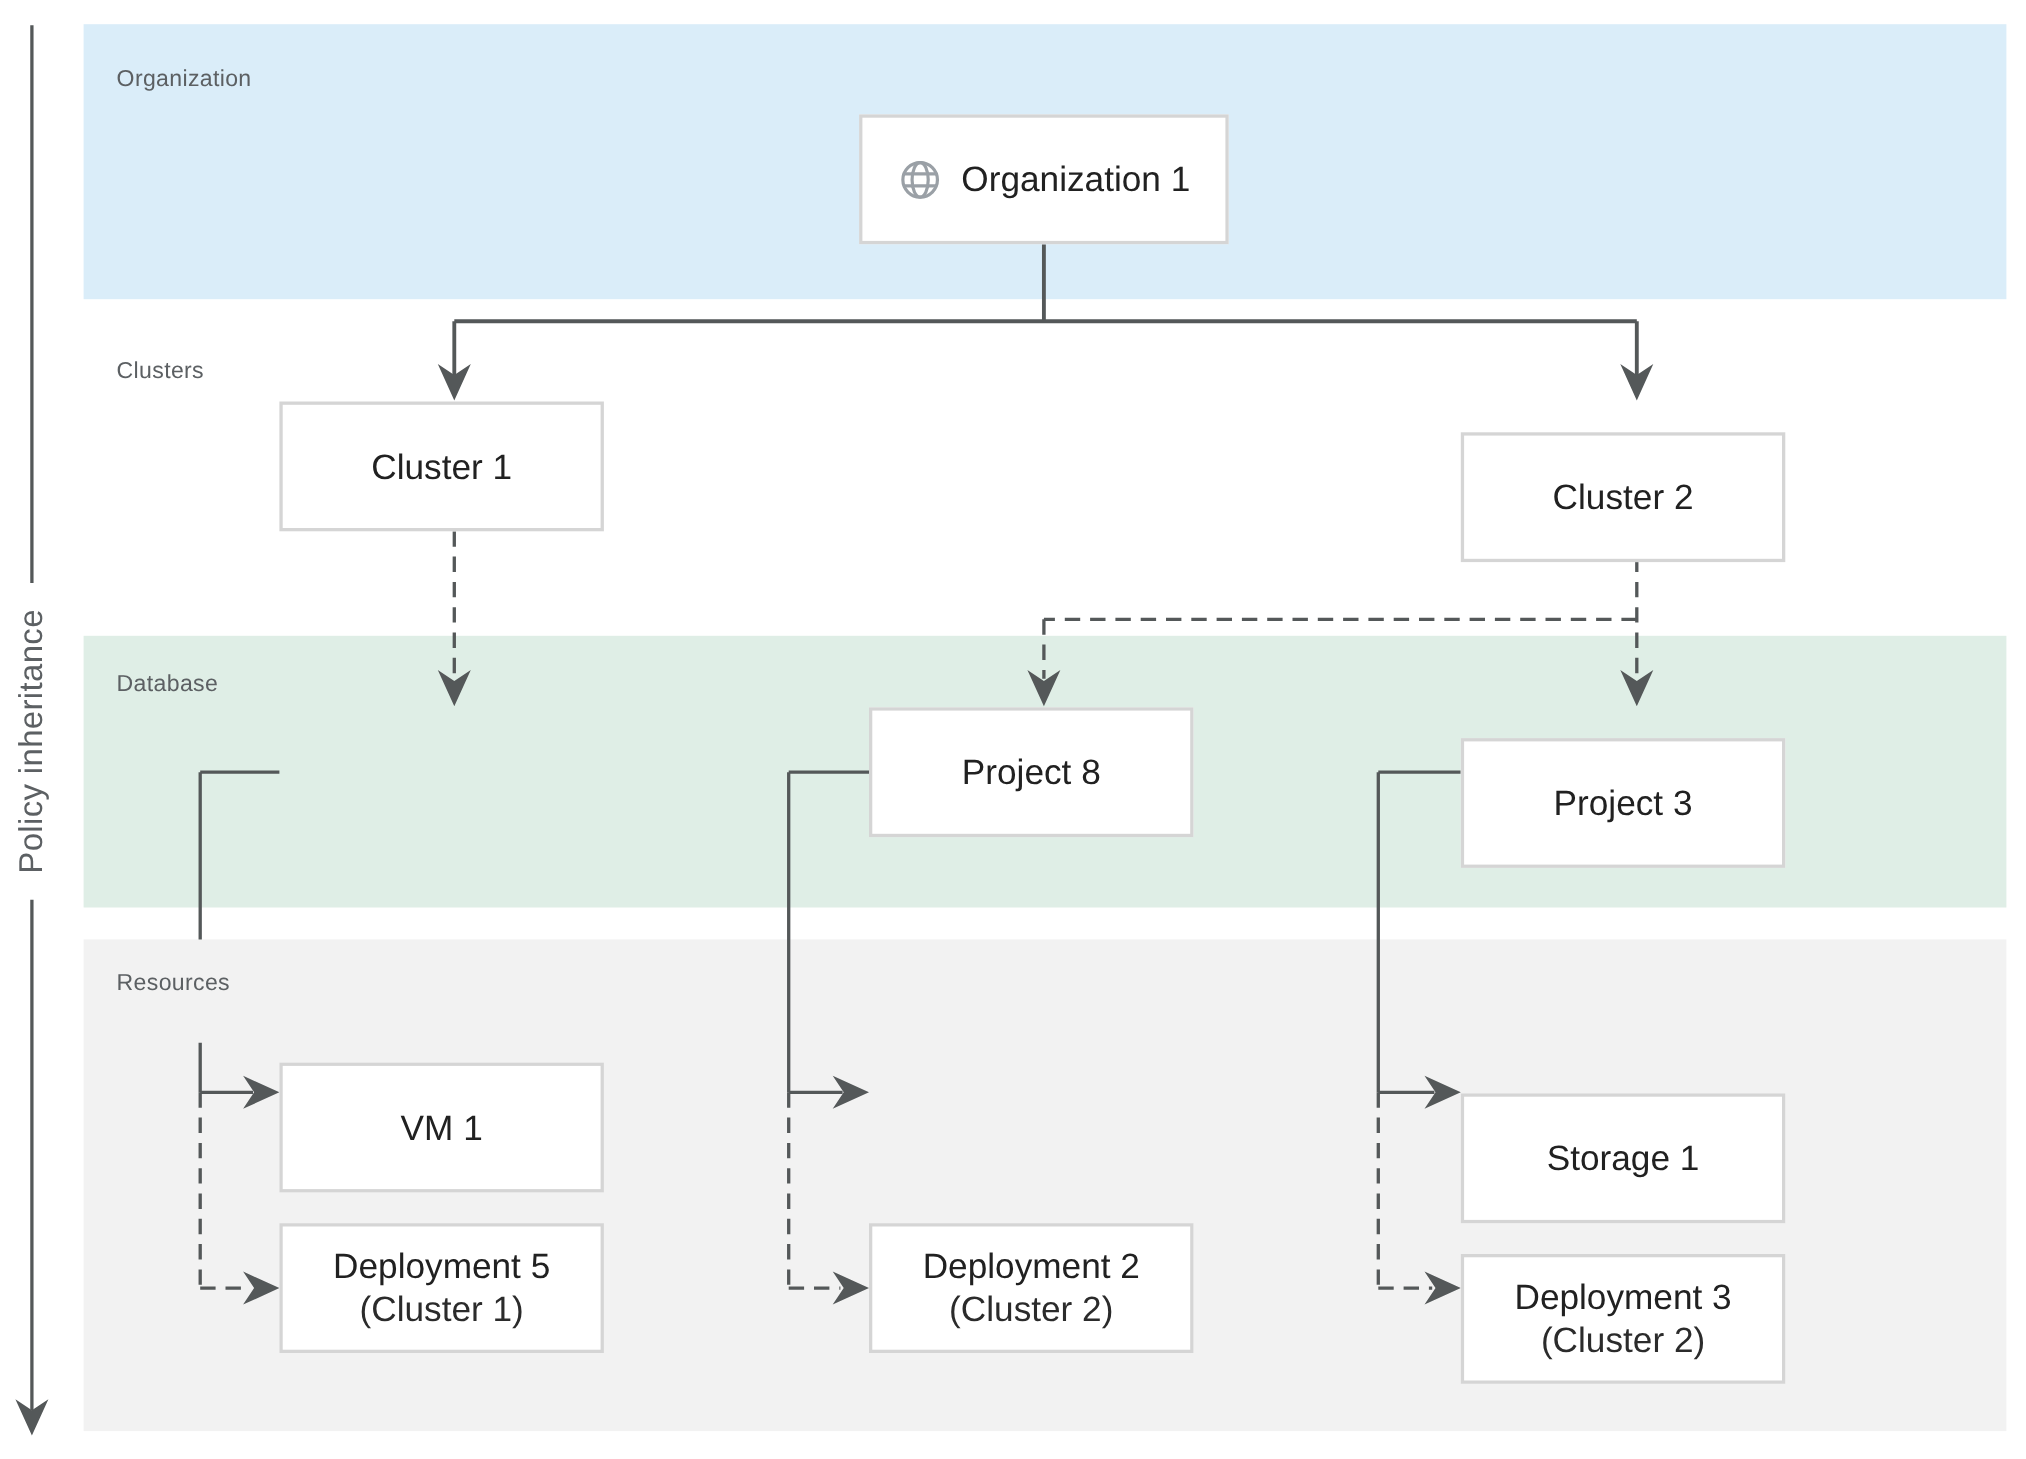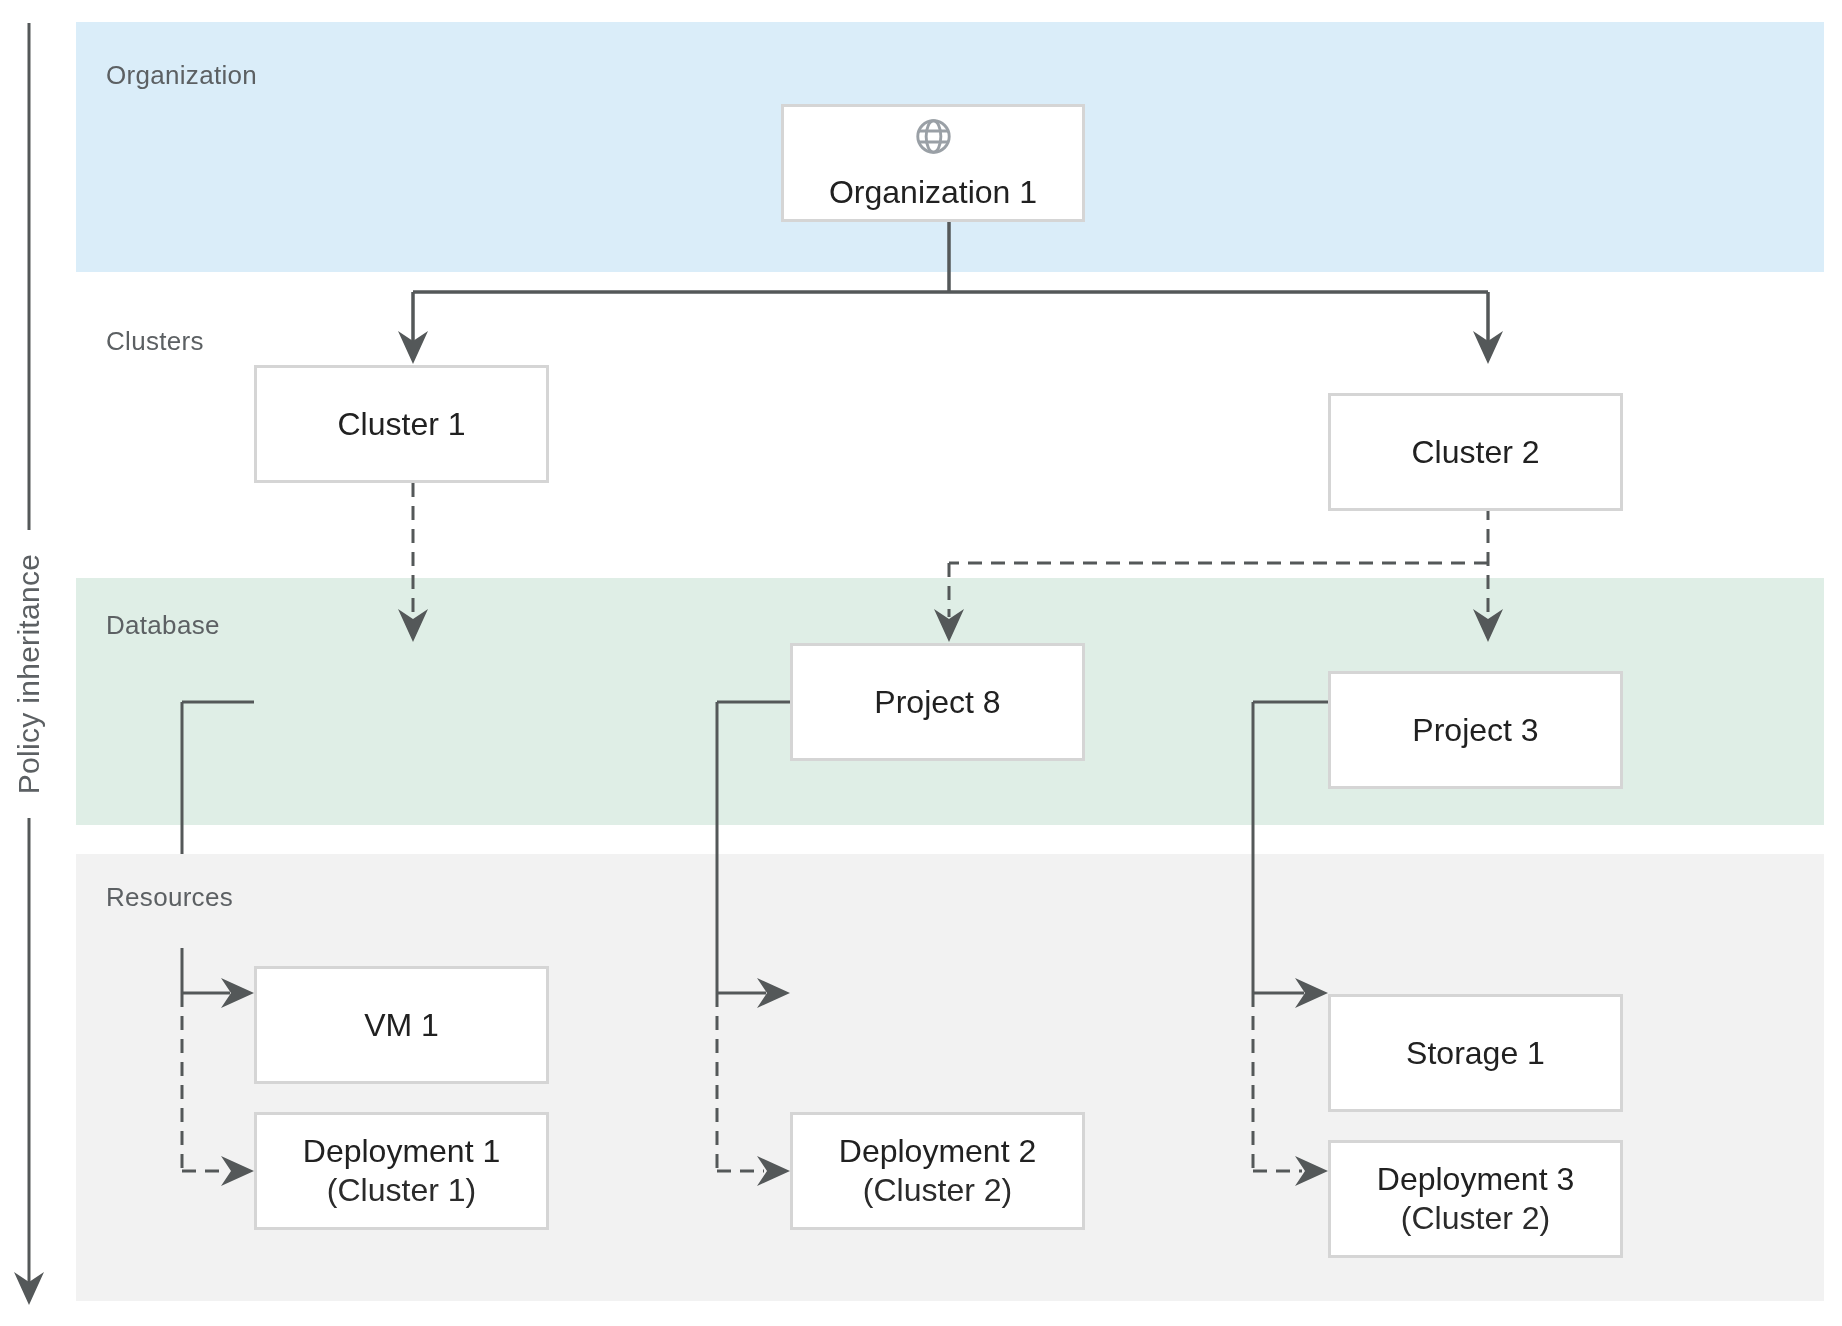--- a/index.html
+++ b/index.html
@@ -9,39 +9,39 @@
     font-family:"Liberation Sans", sans-serif;
     background:#ffffff;
     overflow:hidden;
   }
   .band{position:absolute;left:76px;width:1748px;}
   .band-organization{top:22px;height:250px;background:#daedf9;}
   .band-projects{top:578px;height:247px;background:#dfeee6;}
   .band-resources{top:854px;height:447px;background:#f2f2f2;}
   .band-label{
     position:absolute;left:106px;
-    font-size:26px;color:#5c6063;letter-spacing:.3px;
+    font-size:21px;color:#5c6063;letter-spacing:.3px;
   }
   .lbl-organization{top:60px;}
   .lbl-clusters{top:326px;}
   .lbl-projects{top:610px;}
   .lbl-resources{top:882px;}
   .node{
     position:absolute;
     box-sizing:border-box;
     width:295px;height:118px;
     background:#ffffff;
     border:3px solid #d5d5d5;
     display:flex;align-items:center;justify-content:center;
     flex-direction:column;
     font-size:32px;color:#212121;
     text-align:center;
   }
   .node .sublabel{font-size:32px;color:#2b2b2b;margin-top:2px;}
-  .node-org{width:304px;flex-direction:column;gap:17px;}
+  .node-org{width:336px;flex-direction:row;gap:17px;}
   .node-org .icon{display:flex;align-items:center;}
   .col1{left:254px;} .col2{left:790px;} .col3{left:1328px;margin-top:28px;}
   .row-clusters{top:365px;} .row-projects{top:643px;}
   .row-resources{top:966px;align-items:center;} .row-deployments{top:1112px;}
   .edges{position:absolute;left:0;top:0;pointer-events:none;}
   .axis-label{
     position:absolute;left:29px;top:674px;
     transform:translate(-50%,-50%) rotate(-90deg);
     white-space:nowrap;
     font-size:30px;color:#5c6063;letter-spacing:.3px;
@@ -130,21 +130,21 @@
   </div>
 
   <div class="node col1 row-resources">
     <span>VM 1</span>
   </div>
   <div class="node col3 row-resources">
     <span>Storage 1</span>
   </div>
 
   <div class="node col1 row-deployments">
-    <span>Deployment 1</span>
+    <span>Deployment 5</span>
     <span class="sublabel">(Cluster 1)</span>
   </div>
   <div class="node col2 row-deployments">
     <span>Deployment 2</span>
     <span class="sublabel">(Cluster 2)</span>
   </div>
   <div class="node col3 row-deployments">
     <span>Deployment 3</span>
     <span class="sublabel">(Cluster 2)</span>
   </div>

